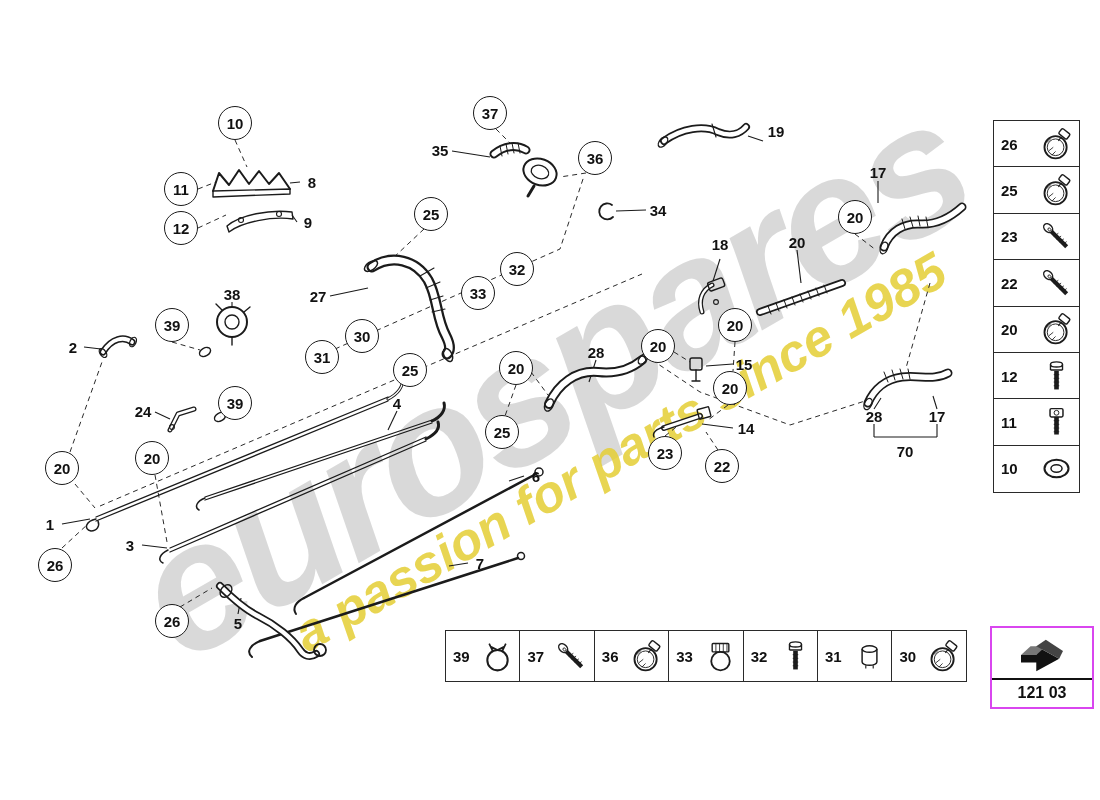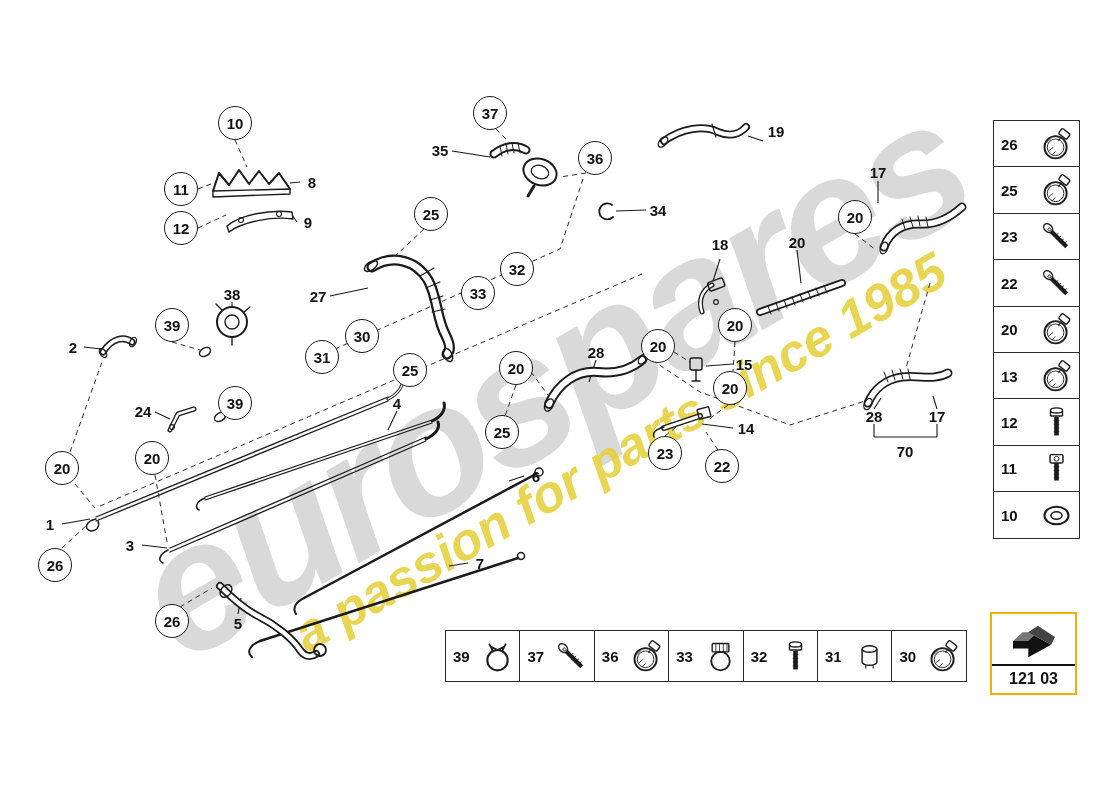--- a/index.html
+++ b/index.html
@@ -42,21 +42,21 @@
   .hw-num { font-size:15px; font-weight:bold; color:#111; width:24px; }
   .cell-icon { width:37px; height:37px; margin-left:auto; flex:none; }
 
   #legend { position:absolute; left:445px; top:630px; display:flex; z-index:3; }
   .lg-cell {
     width:76px; height:52px; border:1.6px solid #2a2a2a; background:#fff;
     display:flex; align-items:center; padding:0 4px 0 7px; margin-left:-1.6px;
   }
   .lg-cell:first-child { margin-left:0; }
 
-  #codebox { position:absolute; left:990px; top:612px; width:87px; border:2px solid #eab308; background:#fff; z-index:3; }
+  #codebox { position:absolute; left:990px; top:626px; width:104px; border:2px solid #d946ef; background:#fff; z-index:3; }
   .codebox-icon-wrap { height:50px; display:flex; align-items:center; justify-content:center; }
   .codebox-label { border-top:2px solid #111; text-align:center; font-size:16px; font-weight:bold; padding:4px 0 5px; color:#111; }
 </style>
 </head>
 <body>
 
 <div id="canvas">
 
   <div class="wm-brand">eurospares</div>
   <div class="wm-tag">a passion for parts since 1985</div>
@@ -363,26 +363,20 @@
           <use href="#sym-screw" xlink:href="#sym-screw"></use>
         </svg>
       </div>
       <div class="hw-cell">
         <span class="hw-num">20</span>
         <svg viewBox="0 0 40 40" class="cell-icon">
           <use href="#sym-worm-clamp" xlink:href="#sym-worm-clamp"></use>
         </svg>
       </div>
       <div class="hw-cell">
-        <span class="hw-num">13</span>
-        <svg viewBox="0 0 40 40" class="cell-icon">
-          <use href="#sym-worm-clamp" xlink:href="#sym-worm-clamp"></use>
-        </svg>
-      </div>
-      <div class="hw-cell">
         <span class="hw-num">12</span>
         <svg viewBox="0 0 40 40" class="cell-icon">
           <use href="#sym-bolt" xlink:href="#sym-bolt"></use>
         </svg>
       </div>
       <div class="hw-cell">
         <span class="hw-num">11</span>
         <svg viewBox="0 0 40 40" class="cell-icon">
           <use href="#sym-socket-bolt" xlink:href="#sym-socket-bolt"></use>
         </svg>

